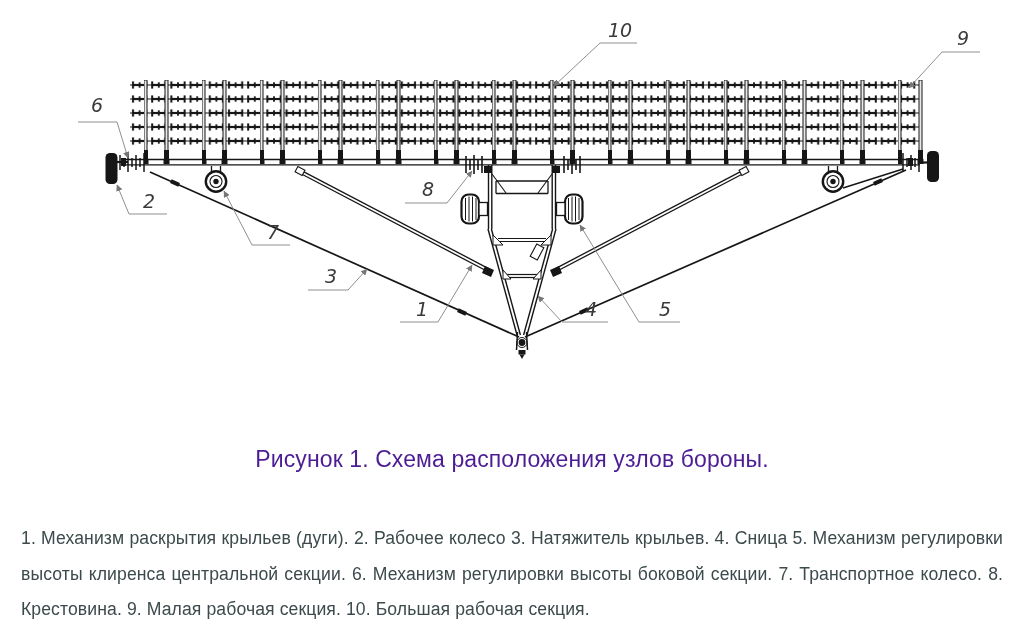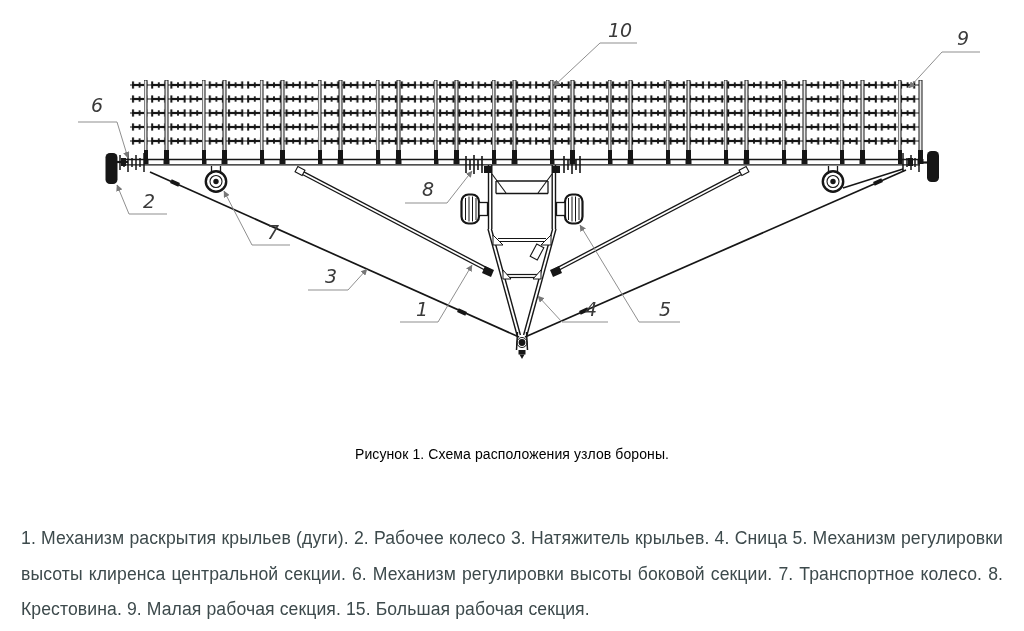--- a/index.html
+++ b/index.html
@@ -4,21 +4,21 @@
 <style>
   html,body{margin:0;padding:0;background:#ffffff;}
   .page{
     position:relative;width:1024px;height:631px;background:#ffffff;
     font-family:"Liberation Sans",sans-serif;overflow:hidden;
   }
   .diagram-wrap{position:absolute;top:0;left:0;width:1024px;height:432px;}
   svg{display:block;}
   .caption{
     position:absolute;top:446px;left:0;width:1024px;
-    text-align:center;font-size:14px;color:#000000;letter-spacing:.1px;
+    text-align:center;font-size:23px;color:#4c1d95;letter-spacing:.1px;
   }
   .legend{
     position:absolute;top:521px;left:21px;width:982px;
     font-size:17.6px;line-height:35.5px;color:#3d4a4c;
     text-align:justify;text-justify:inter-word;letter-spacing:.1px;
   }
   .callout-num{
     font-family:"DejaVu Sans",sans-serif;font-style:italic;
     font-size:19px;fill:#3a3a3a;text-anchor:middle;
   }
@@ -215,15 +215,15 @@
       <text class="callout-num" x="273" y="239">7</text>
       <text class="callout-num" x="428" y="196">8</text>
       <text class="callout-num" x="963" y="45">9</text>
       <text class="callout-num" x="620" y="37">10</text>
     </g>
   </svg>
   </div>
 
   <div class="caption">Рисунок 1. Схема расположения узлов бороны.</div>
 
-  <div class="legend">1. Механизм раскрытия крыльев (дуги). 2. Рабочее колесо 3. Натяжитель крыльев. 4. Сница 5. Механизм регулировки высоты клиренса центральной секции. 6. Механизм регулировки высоты боковой секции. 7. Транспортное колесо. 8. Крестовина. 9. Малая рабочая секция. 15. Большая рабочая секция.</div>
+  <div class="legend">1. Механизм раскрытия крыльев (дуги). 2. Рабочее колесо 3. Натяжитель крыльев. 4. Сница 5. Механизм регулировки высоты клиренса центральной секции. 6. Механизм регулировки высоты боковой секции. 7. Транспортное колесо. 8. Крестовина. 9. Малая рабочая секция. 10. Большая рабочая секция.</div>
 
 </div>
 
 </body></html>

